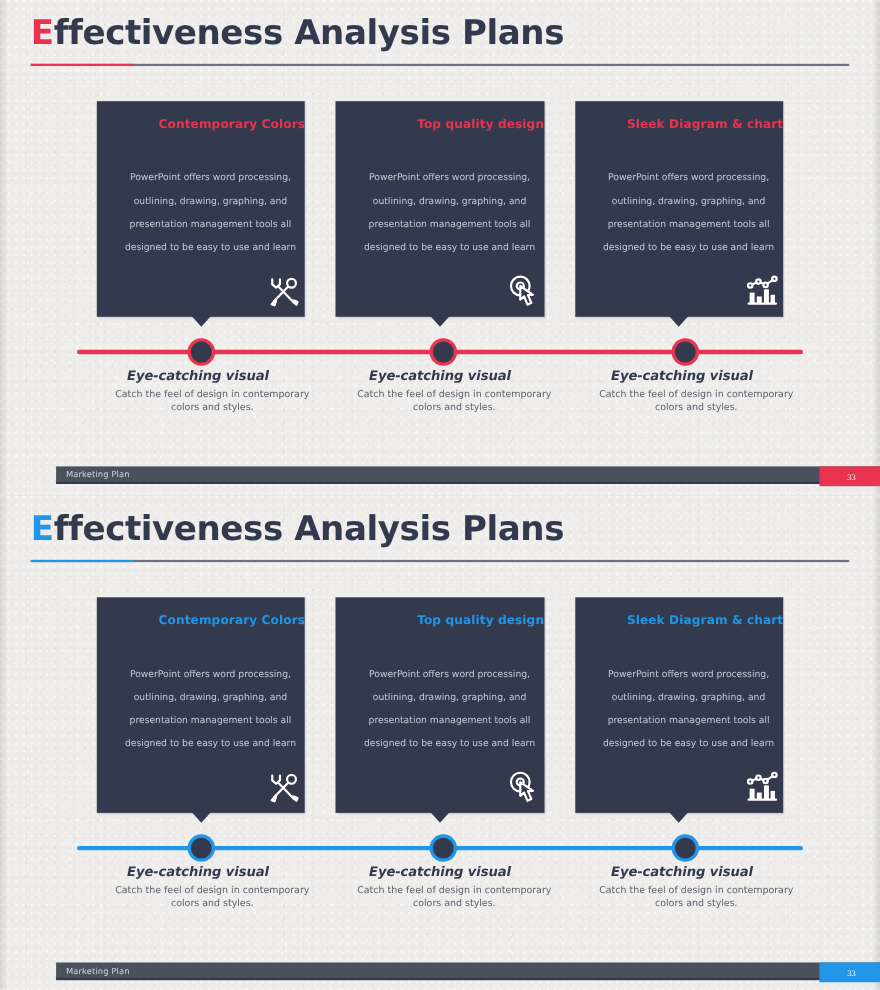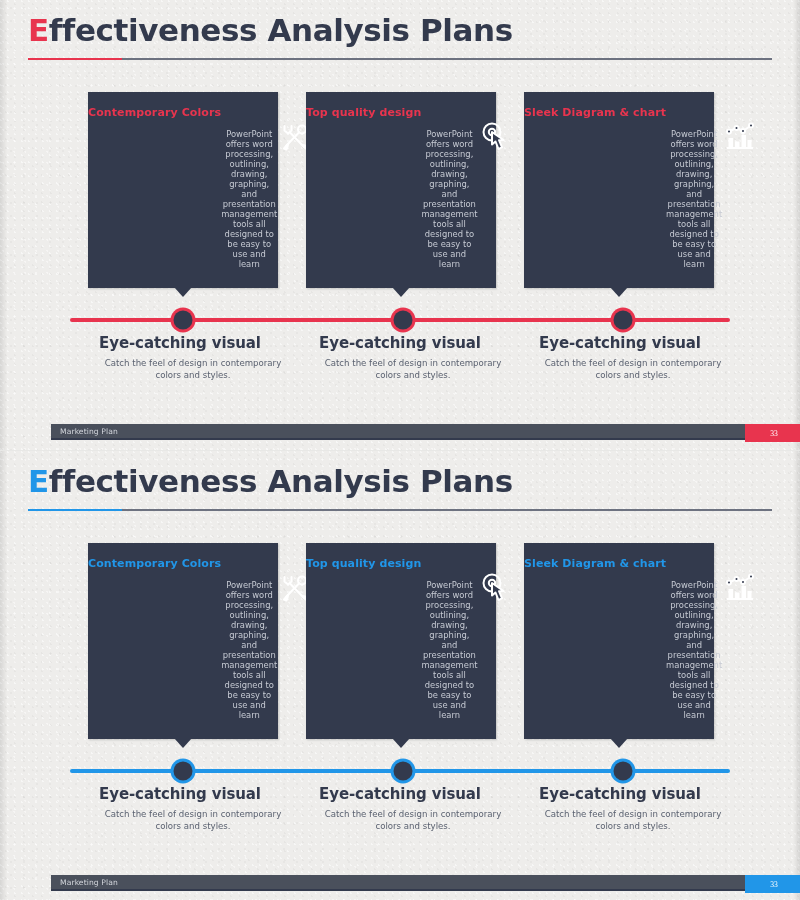--- a/index.html
+++ b/index.html
@@ -90,43 +90,43 @@
     display: flex;
     gap: 28px;
   }
   .card {
     position: relative;
     width: 190px;
     height: 196px;
     background: #333a4d;
     box-shadow: 1px 1px 2px rgba(0,0,0,.18);
     display: flex;
-    flex-direction: row;
-    align-items: flex-start;
+    flex-direction: column;
+    align-items: flex-end;
     padding-top: 14px;
   }
   .card-title {
     font-size: 11px;
     font-weight: bold;
     letter-spacing: .1px;
     font-family: "DejaVu Sans", sans-serif;
     white-space: nowrap;
   }
   .card-sep {
     width: 152px;
     height: 1px;
     background: rgba(255,255,255,.17);
     margin-top: 9px;
   }
   .card-body {
     margin-top: 23px;
     width: 172px;
     text-align: center;
     font-size: 8.4px;
-    line-height: 10px;
+    line-height: 21px;
     color: #c7cbd4;
     font-family: "DejaVu Sans", sans-serif;
   }
   .card-icon {
     margin-top: 12px;
     width: 38px;
     height: 38px;
     display: flex;
     align-items: center;
     justify-content: center;
@@ -178,25 +178,26 @@
   
   .captions {
     position: absolute;
     left: 70px;
     top: 334px;
     width: 660px;
     display: flex;
   }
   .caption { width: 220px; text-align: center; }
   .caption-title {
-    font-size: 15px;
+    font-size: 12px;
     font-weight: bold;
     color: #333a4d;
     letter-spacing: -.1px;
     font-family: "DejaVu Sans", sans-serif;
+    font-style: italic;
   }
   .caption-desc {
     margin-top: 5px;
     font-size: 8.6px;
     line-height: 12px;
     color: #5a6170;
     font-family: "DejaVu Sans", sans-serif;
     margin-left: 26px;
   }
 

